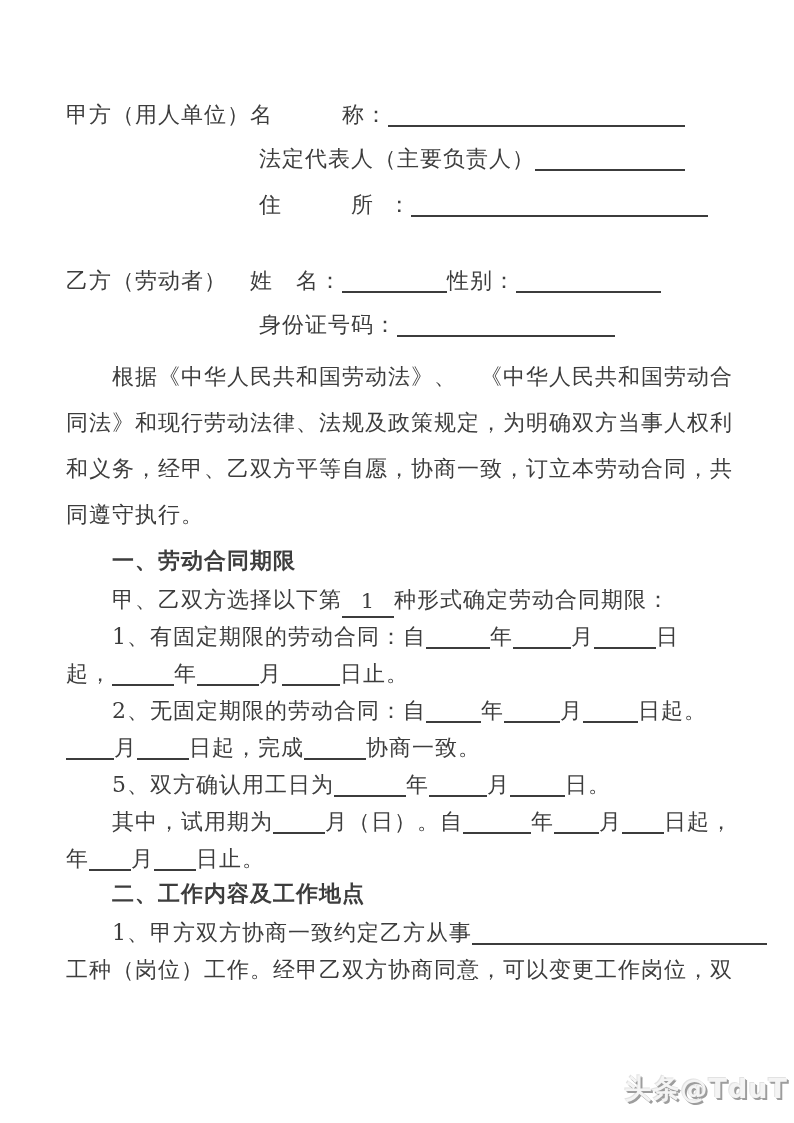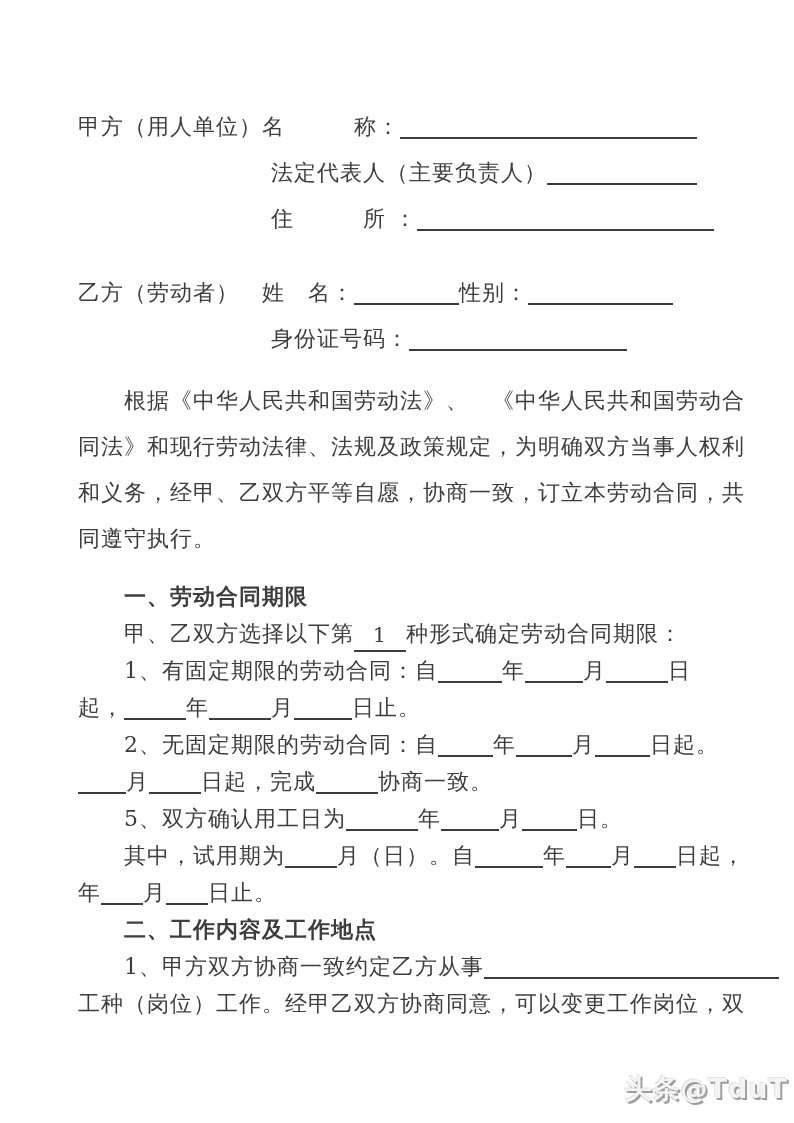--- a/index.html
+++ b/index.html
@@ -10,32 +10,32 @@
     background: #ffffff;
     overflow: hidden;
     font-family: "DejaVu Serif", "Liberation Serif", serif;
     color: #3d3d3d;
   }
   .doc {
     padding: 88px 62px 0 62px;
     font-size: 22px;
     letter-spacing: 1px;
   }
-  .block { margin: 16px; }
+  .block { margin: 4px; }
   .block.gap-lg { margin-top: 28px; }
   .block.gap-sm { margin-top: 6px; }
   .line {
     line-height: 46px;
     white-space: nowrap;
   }
   .block.tight .line { line-height: 37px; }
   .line.indent { padding-left: 46px; }
-  .line.label-indent { padding-left: 193px; }
+  .line.label-indent { padding-left: 193px; font-family: Liberation Mono, monospace; }
   .line.heading {
-    font-family: Liberation Sans, sans-serif;
+    font-family: Liberation Mono, monospace;
     font-weight: 700;
     letter-spacing: 1px;
   }
   .blank {
     display: inline-block;
     border-bottom: 2px solid #3c3c3c;
     height: 24px;
     position: relative;
     top: 5px;
     text-align: center;

